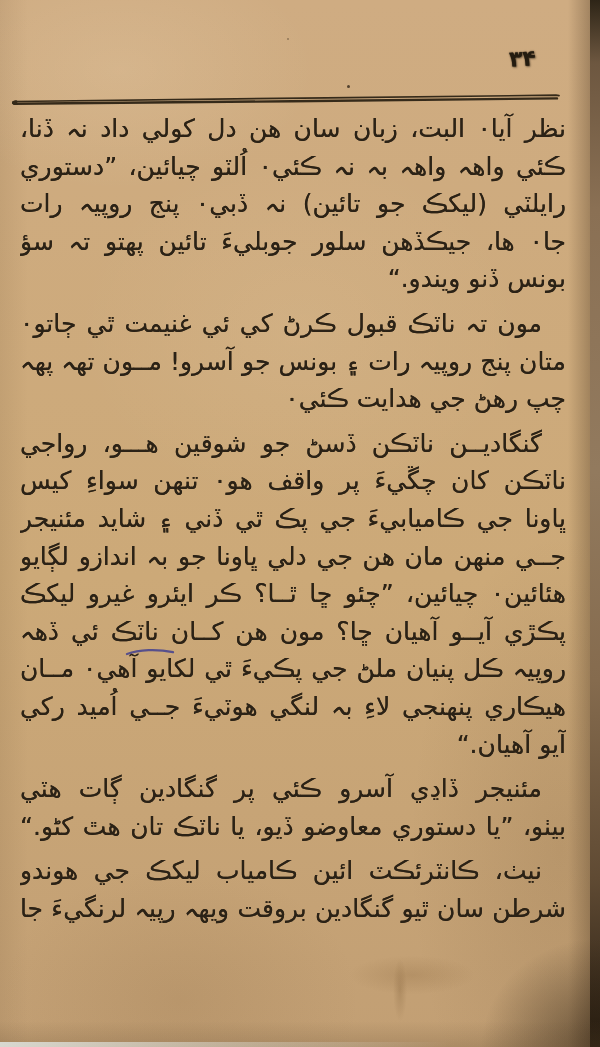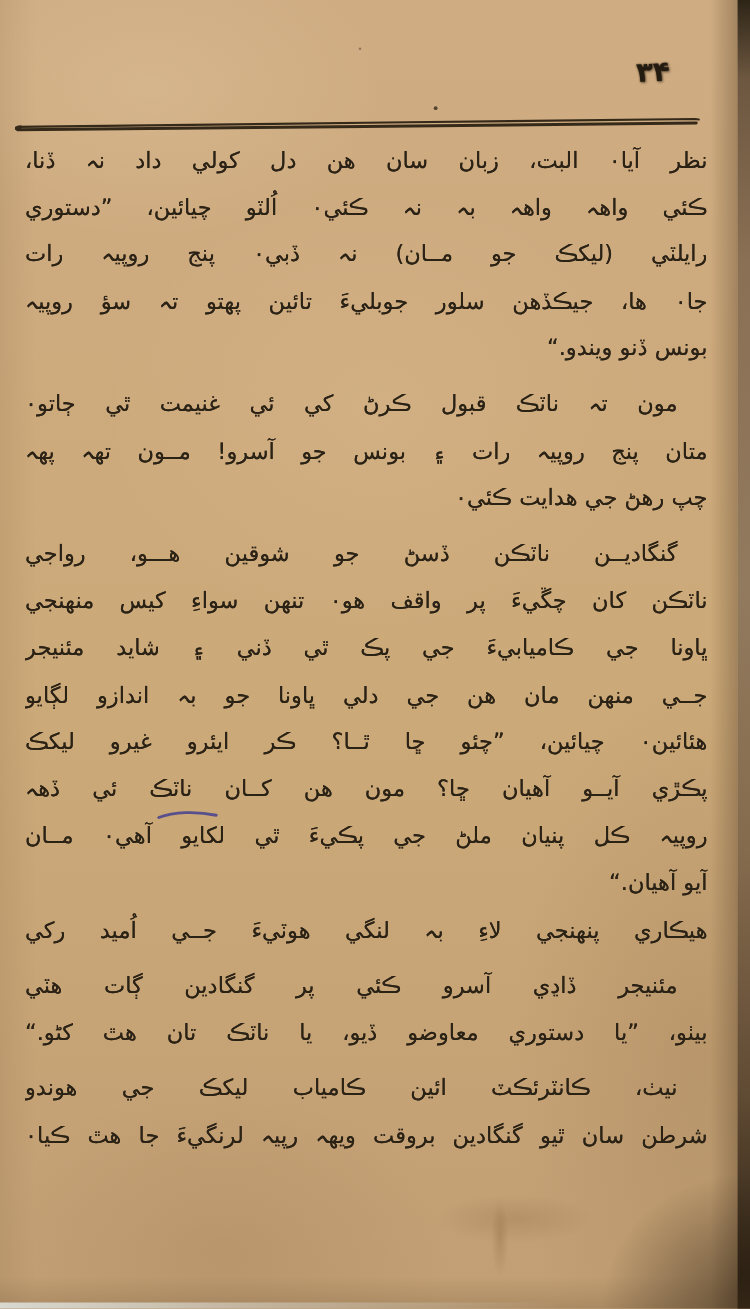--- a/index.html
+++ b/index.html
@@ -58,21 +58,21 @@
   
   .body-text{
     position:absolute;top:110px;left:20px;right:34px;
     direction:rtl;
     color:#2b2216;
     text-shadow:0 0 .5px rgba(43,34,22,.85);
   }
   .p{margin:0;}
   .p + .p{margin-top:7px;}
   .ln{
-    height:37.6px;line-height:37.6px;font-size:18px;
+    height:37.6px;line-height:37.6px;font-size:25px;
     text-align:justify;text-align-last:justify;
     overflow:hidden;
   }
   .ln.end{text-align-last:right;}
   .ln.ind{padding-right:24px;}
   
   .reader-underline{
     position:absolute;left:125px;top:647px;width:50px;height:10px;
   }
 </style>
@@ -89,41 +89,41 @@
     <path d="M1 10.6 L4 9.8" fill="none" stroke="#352a1a" stroke-width="3" stroke-linecap="round"></path>
   </svg>
   <div class="speck" style="left:347px;top:85px;"></div>
   <div class="speck" style="left:287px;top:38px;width:2px;height:2px;opacity:.5;"></div>
 
   <div class="body-text">
 
     <div class="p">
       <div class="ln">نظر آيا۰ البت، زبان سان هن دل کولي داد نہ ڏنا،</div>
       <div class="ln">ڪئي واهہ واهہ بہ نہ ڪئي۰ اُلٽو چيائين، ”دستوري</div>
-      <div class="ln">رايلٽي (ليکڪ جو مــان) نہ ڏبي۰ پنج روپيہ رات</div>
+      <div class="ln">رايلٽي (ليکڪ جو تائين) نہ ڏبي۰ پنج روپيہ رات</div>
       <div class="ln">جا۰ ها، جيڪڏهن سلور جوبليءَ تائين پهتو تہ سؤ روپيہ</div>
       <div class="ln end">بونس ڏنو ويندو.“</div>
     </div>
 
     <div class="p">
       <div class="ln ind">مون تہ ناٽڪ قبول ڪرڻ کي ئي غنيمت ٿي ڄاتو۰</div>
       <div class="ln">متان پنج روپيہ رات ۽ بونس جو آسرو! مــون تهہ پهہ</div>
       <div class="ln end">چپ رهڻ جي هدايت ڪئي۰</div>
     </div>
 
     <div class="p">
       <div class="ln ind">گنگاديــن ناٽڪن ڏسڻ جو شوقين هـــو، رواجي</div>
       <div class="ln">ناٽڪن کان چڱيءَ پر واقف هو۰ تنهن سواءِ کيس منهنجي</div>
       <div class="ln">ڀاونا جي ڪاميابيءَ جي پڪ ٿي ڏني ۽ شايد مئنيجر</div>
       <div class="ln">جــي منهن مان هن جي دلي ڀاونا جو بہ اندازو لڳايو</div>
       <div class="ln">هئائين۰ چيائين، ”چئو ڇا ٿــا؟ ڪر ايئرو غيرو ليکڪ</div>
       <div class="ln">پڪڙي آيــو آهيان ڇا؟ مون هن کــان ناٽڪ ئي ڏهہ</div>
       <div class="ln">روپيہ ڪل پنيان ملڻ جي پڪيءَ ٿي لکايو آهي۰ مــان</div>
+      <div class="ln">هيڪاري پنهنجي لاءِ بہ لنگي هوٽيءَ جــي اُميد رکي</div>
       <div class="ln end">آيو آهيان.“</div>
-      <div class="ln">هيڪاري پنهنجي لاءِ بہ لنگي هوٽيءَ جــي اُميد رکي</div>
     </div>
 
     <div class="p">
       <div class="ln ind">مئنيجر ڏاڍي آسرو ڪئي پر گنگادين ڳات هٽي</div>
       <div class="ln">بيٺو، ”يا دستوري معاوضو ڏيو، يا ناٽڪ تان هٿ کڻو.“</div>
     </div>
 
     <div class="p">
       <div class="ln ind">نيٺ، ڪانٽرئڪٽ ائين ڪامياب ليکڪ جي هوندو</div>
       <div class="ln">شرطن سان ٿيو گنگادين بروقت ويهہ رپيہ لرنگيءَ جا هٿ ڪيا۰</div>

